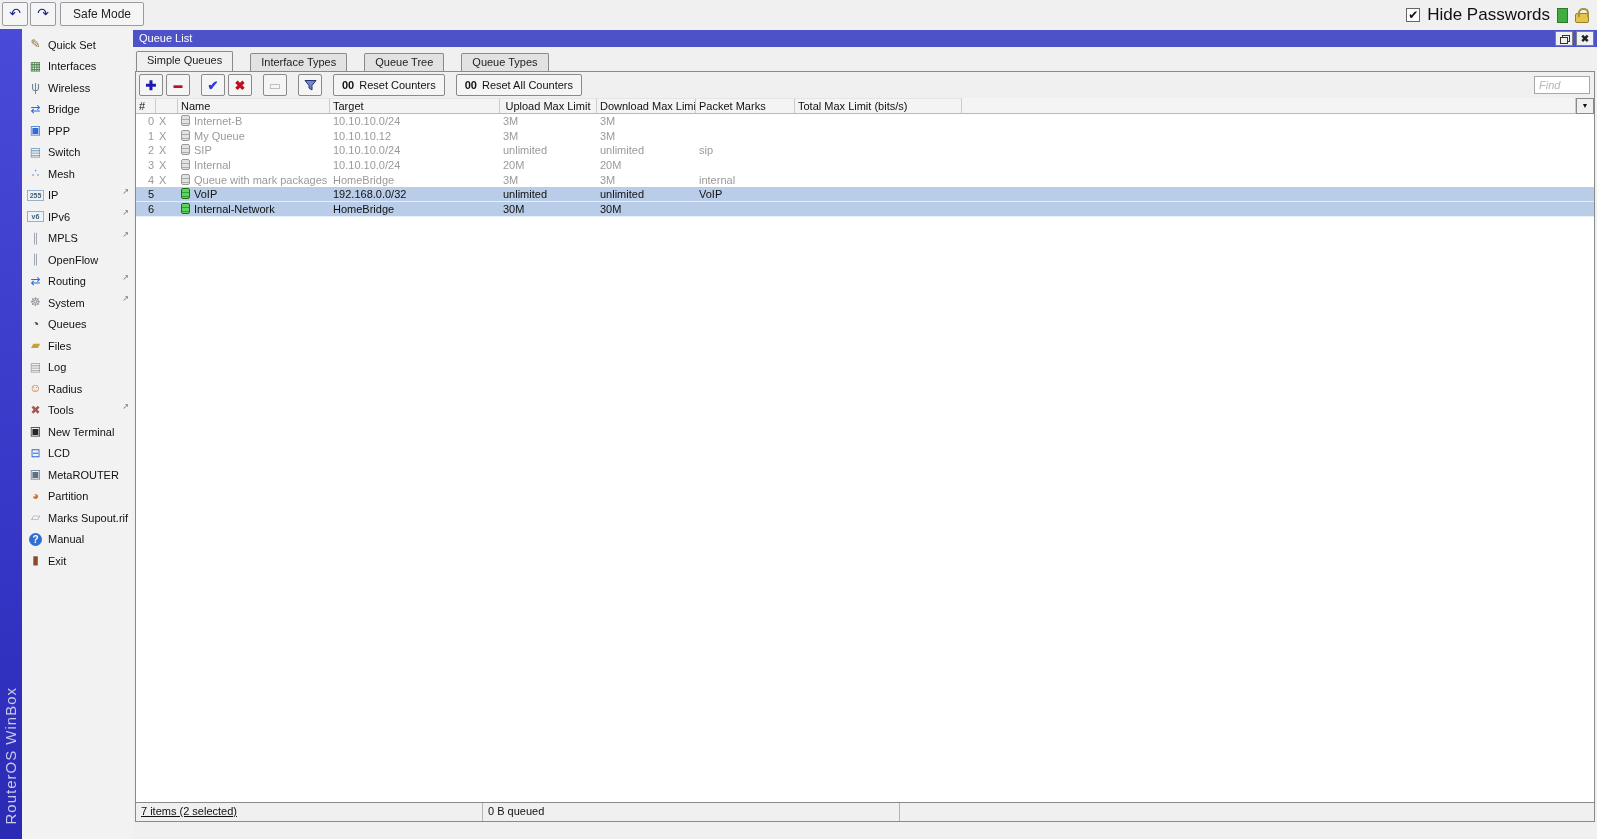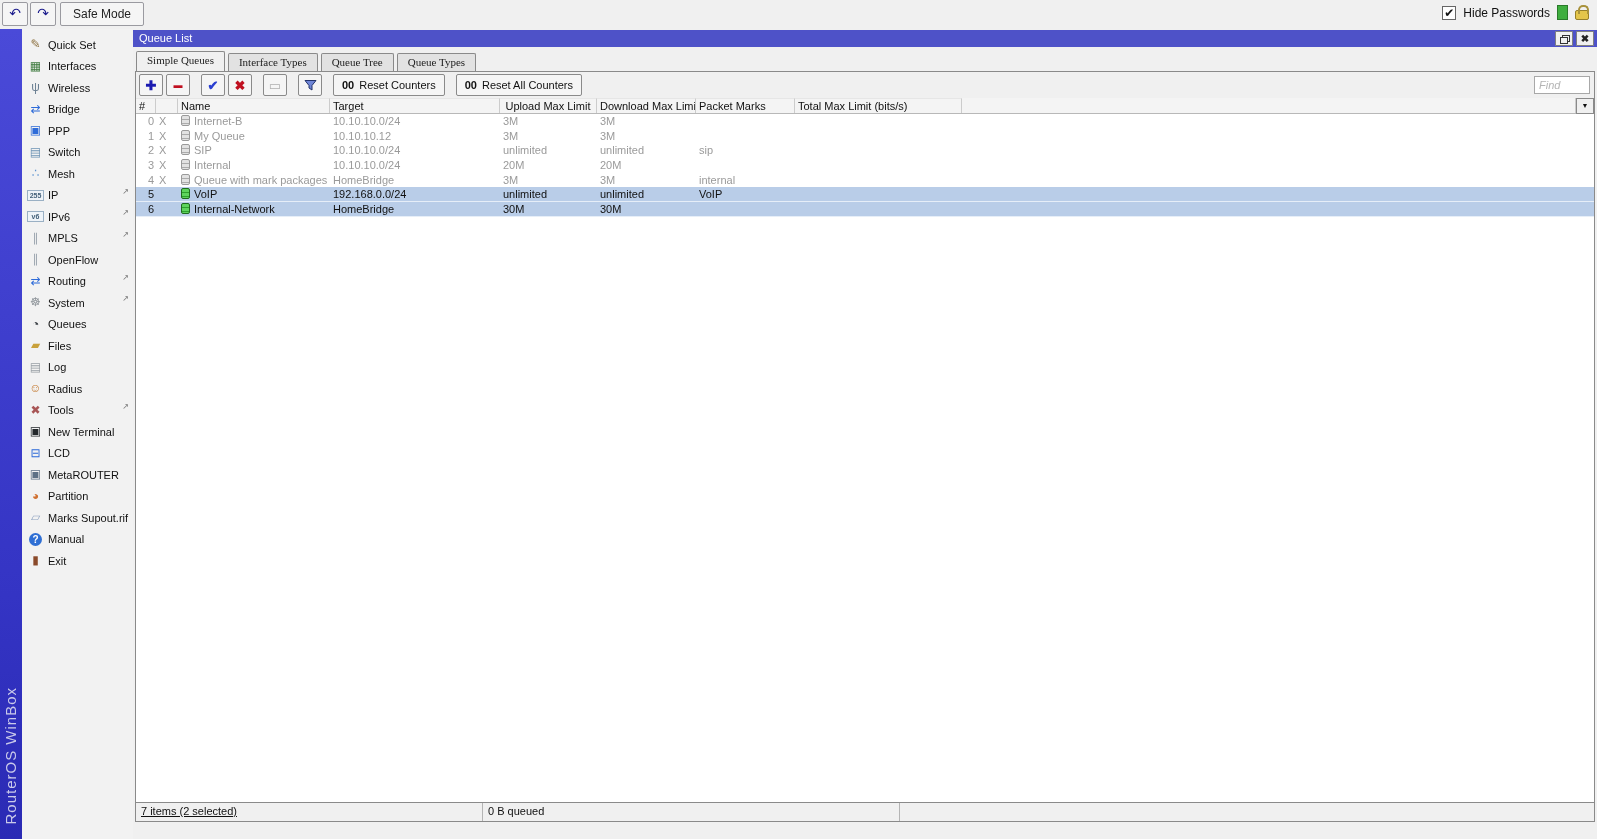--- a/index.html
+++ b/index.html
@@ -32,21 +32,21 @@
   
   .window { position:absolute; left:133px; top:30px; width:1464px; height:794px; background:#f0f0f0; }
   .titlebar { position:relative; height:17px; background:#4e52c8; color:#fff; font-size:11px; line-height:17px; padding-left:6px; }
   .win-btns { position:absolute; right:3px; top:1px; display:flex; gap:3px; }
   .win-btn { width:18px; height:15px; background:#f0f0f0; border:1px solid #808080; border-radius:1px; cursor:pointer; position:relative; font-weight:bold; font-size:10px; line-height:13px; text-align:center; color:#222; }
   .restore-glyph { position:absolute; left:4px; top:3px; width:10px; height:9px; }
   .restore-glyph:before { content:""; position:absolute; right:0; top:0; width:6px; height:5px; border:1px solid #333; }
   .restore-glyph:after { content:""; position:absolute; left:0; bottom:0; width:6px; height:5px; border:1px solid #333; background:#f0f0f0; }
 
   .tabs { position:absolute; top:21px; left:3px; height:20px; display:flex; align-items:flex-end; }
-  .tab { height:18px; line-height:17px; padding:0 10px; border:1px solid #8a8a8a; border-bottom:none; border-radius:2px 2px 0 0; background:#e2e2e2; margin-right:3px; cursor:pointer; color:#222;font-family:Liberation Serif, serif; }
+  .tab { height:18px; line-height:17px; padding:0 10px; border:1px solid #8a8a8a; border-bottom:none; border-radius:2px 2px 0 0; background:#e2e2e2; margin-right:17px; cursor:pointer; color:#222; }
   .tab.active { background:#f0f0f0; height:20px; position:relative; z-index:2; }
 
   .panel { position:absolute; left:2px; top:41px; right:2px; bottom:2px; border:1px solid #8a8a8a; background:#fff; }
   .ptoolbar { position:absolute; left:0; top:0; right:0; height:26px; background:#f0f0f0; display:flex; align-items:center; padding-left:3px; gap:3px; }
   .pbtn { height:22px; min-width:24px; border:1px solid #8a8a8a; border-radius:2px; background:#f5f5f5; cursor:pointer; display:flex; align-items:center; justify-content:center; font-size:13px; font-weight:bold; }
   .pbtn.dis { color:#b0b0b0; cursor:default; }
   .pbtn.wide { font-weight:normal; font-size:11px; padding:0 8px; gap:5px; }
   .pbtn.wide b { font-size:11px; }
   .gap { width:5px; }
   .find-input { position:absolute; right:4px; top:4px; width:56px; height:18px; border:1px solid #a8a8a8; font-size:11px; padding:0 4px; font-family:"Liberation Sans",sans-serif; }
@@ -74,21 +74,21 @@
 </style>
 </head>
 <body>
 
 <div class="topbar">
   <div class="tb-btn icon" id="undo-btn"><span>↶</span></div>
   <div class="tb-btn icon" id="redo-btn"><span>↷</span></div>
   <div class="tb-btn text" id="safemode-btn">Safe Mode</div>
   <div class="top-right">
     <span class="cb">✔</span>
-    <span style="font-size:12px;">Hide Passwords</span>
+    <span style="font-size:17px;">Hide Passwords</span>
     <span class="gsq"></span>
     <span class="lock"></span>
   </div>
 </div>
 
 <div class="brandstrip">
   <span class="brandtext">RouterOS WinBox</span>
 </div>
 
 <div class="sidebar" id="sidebar">
@@ -319,21 +319,21 @@
           <span class="td " style="width: 170px;">HomeBridge</span>
           <span class="td " style="width: 97px;">3M</span>
           <span class="td " style="width: 99px;">3M</span>
           <span class="td " style="width: 99px;">internal</span>
           <span class="td " style="width: 167px;"></span>
         </div>
         <div class="trow selected">
           <span class="td num" style="width: 20px;">5</span>
           <span class="td " style="width: 22px;"></span>
           <span class="td " style="width: 152px;"><span class="qicon"></span>VoIP</span>
-          <span class="td " style="width: 170px;">192.168.0.0/24</span>
+          <span class="td " style="width: 170px;">192.168.0.0/32</span>
           <span class="td " style="width: 97px;">unlimited</span>
           <span class="td " style="width: 99px;">unlimited</span>
           <span class="td " style="width: 99px;">VoIP</span>
           <span class="td " style="width: 167px;"></span>
         </div>
         <div class="trow selected">
           <span class="td num" style="width: 20px;">6</span>
           <span class="td " style="width: 22px;"></span>
           <span class="td " style="width: 152px;"><span class="qicon"></span>Internal-Network</span>
           <span class="td " style="width: 170px;">HomeBridge</span>

